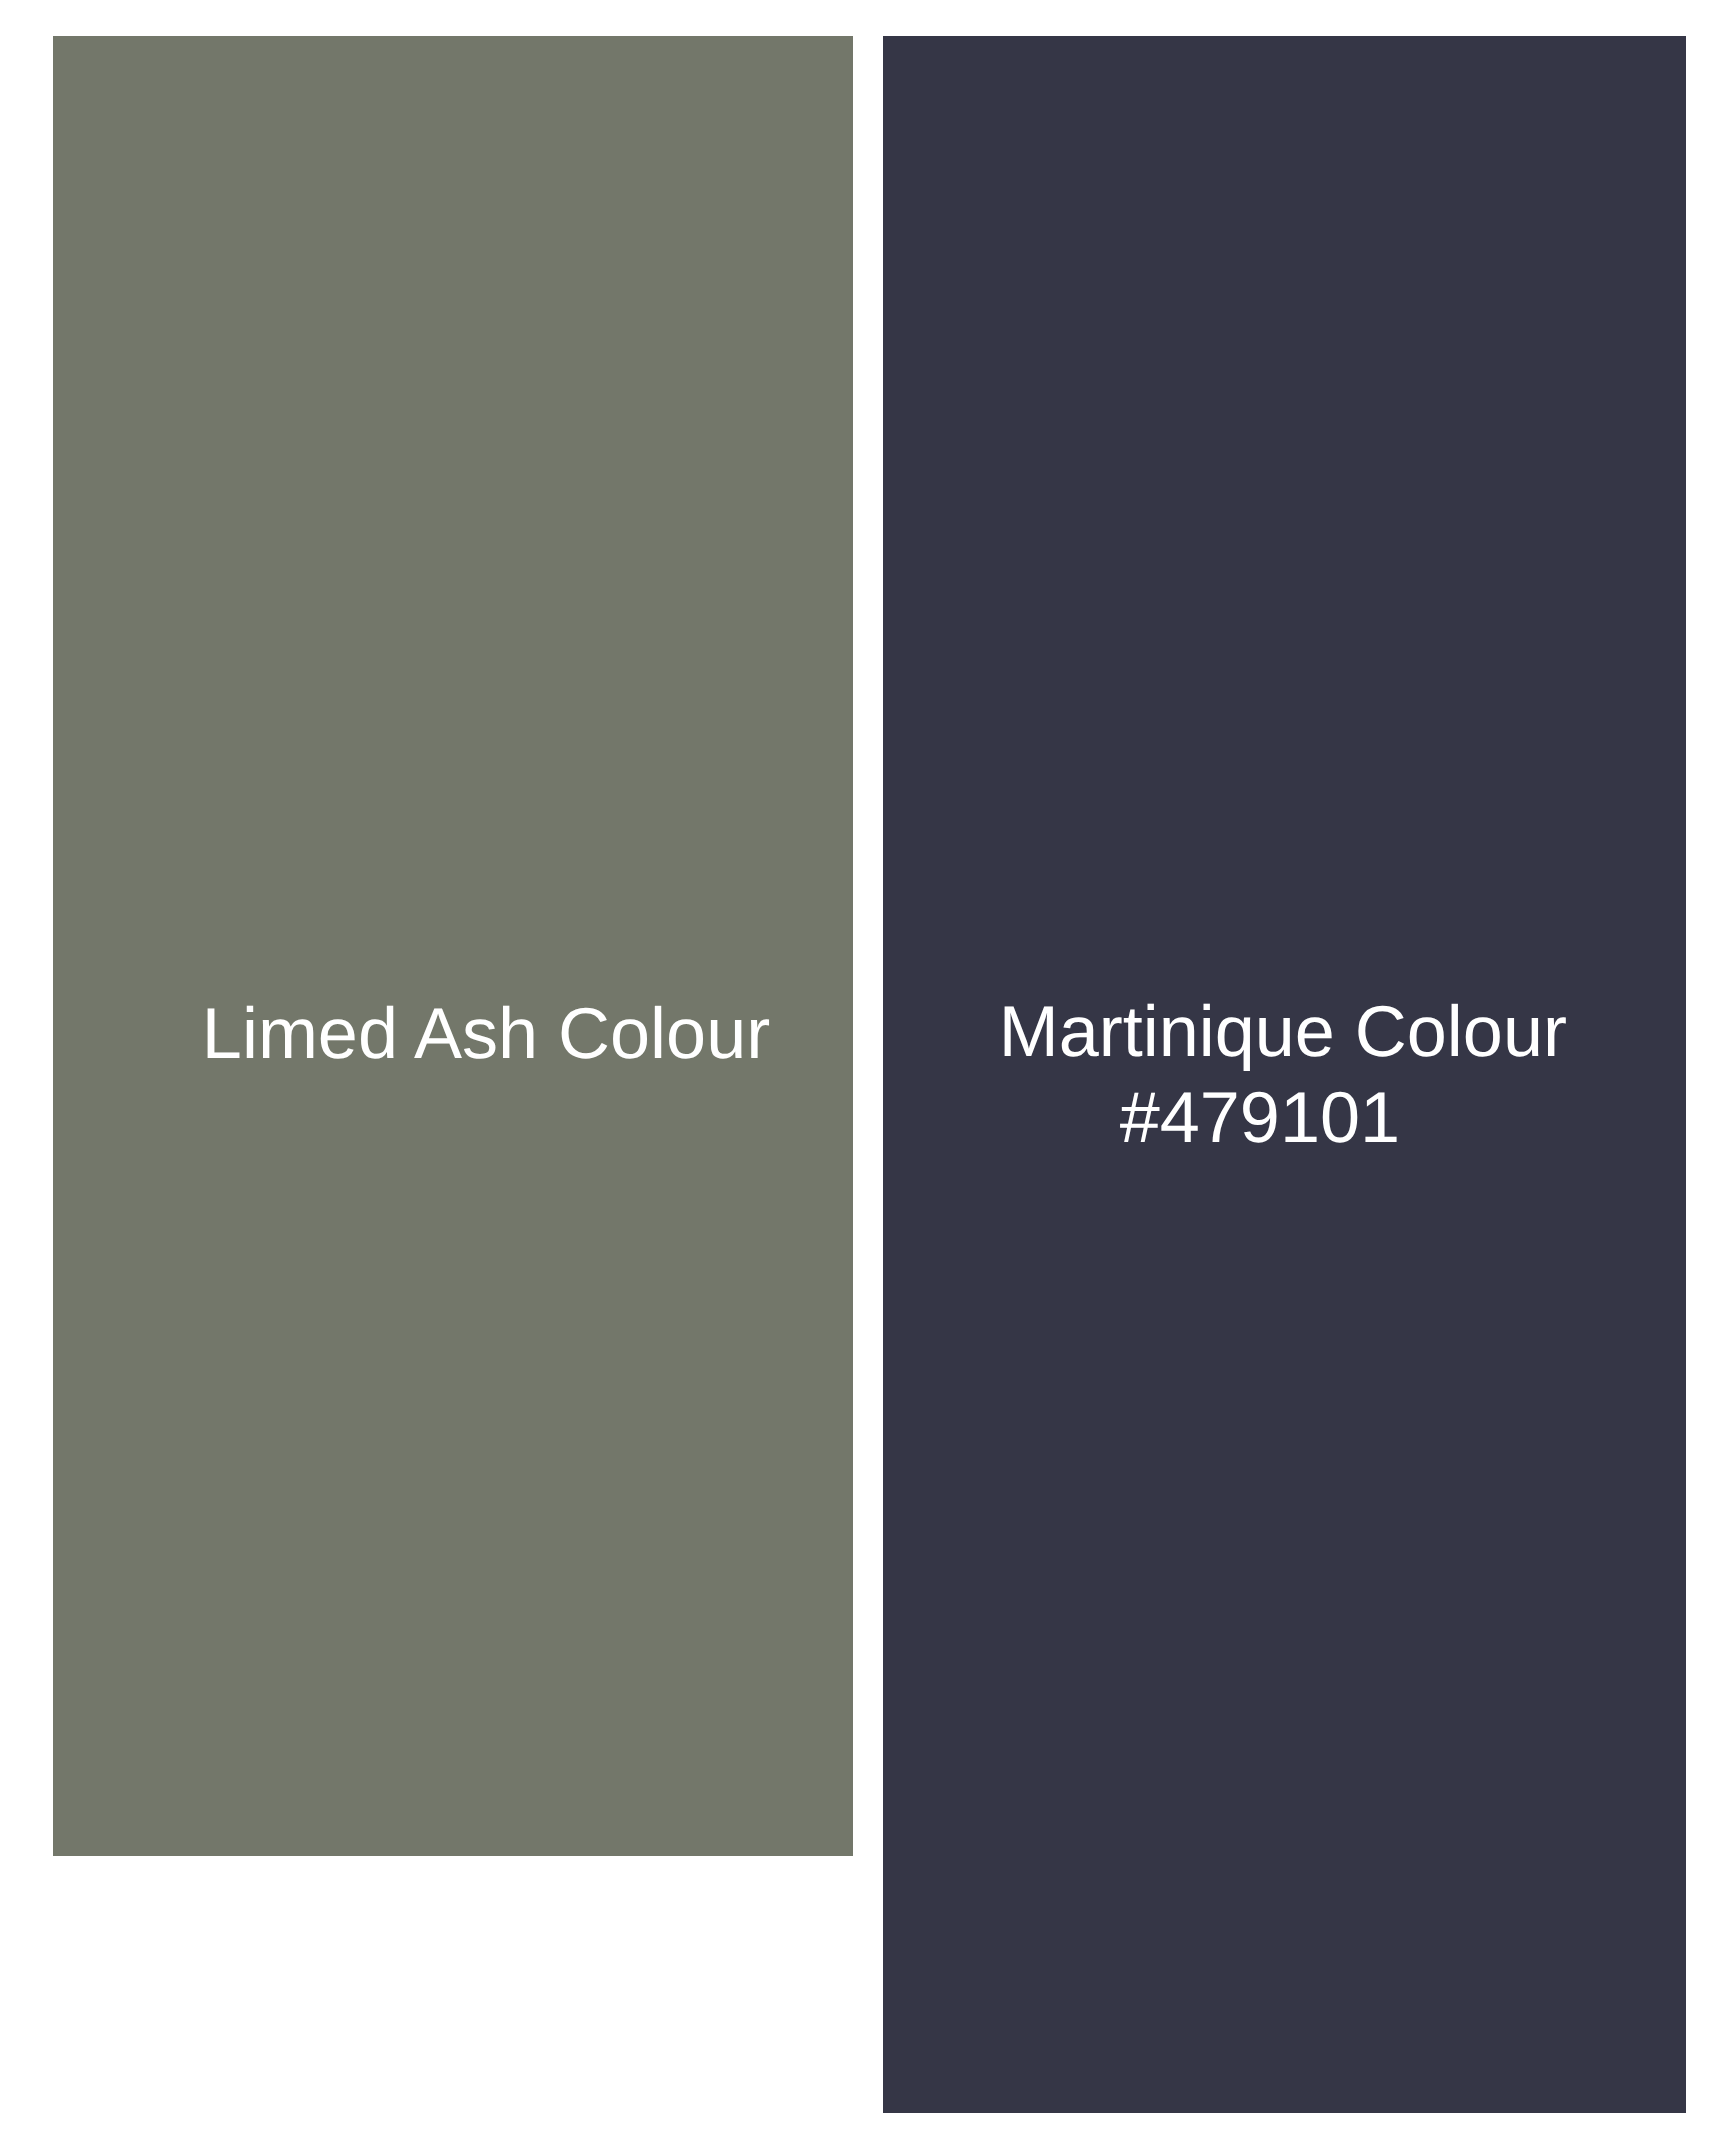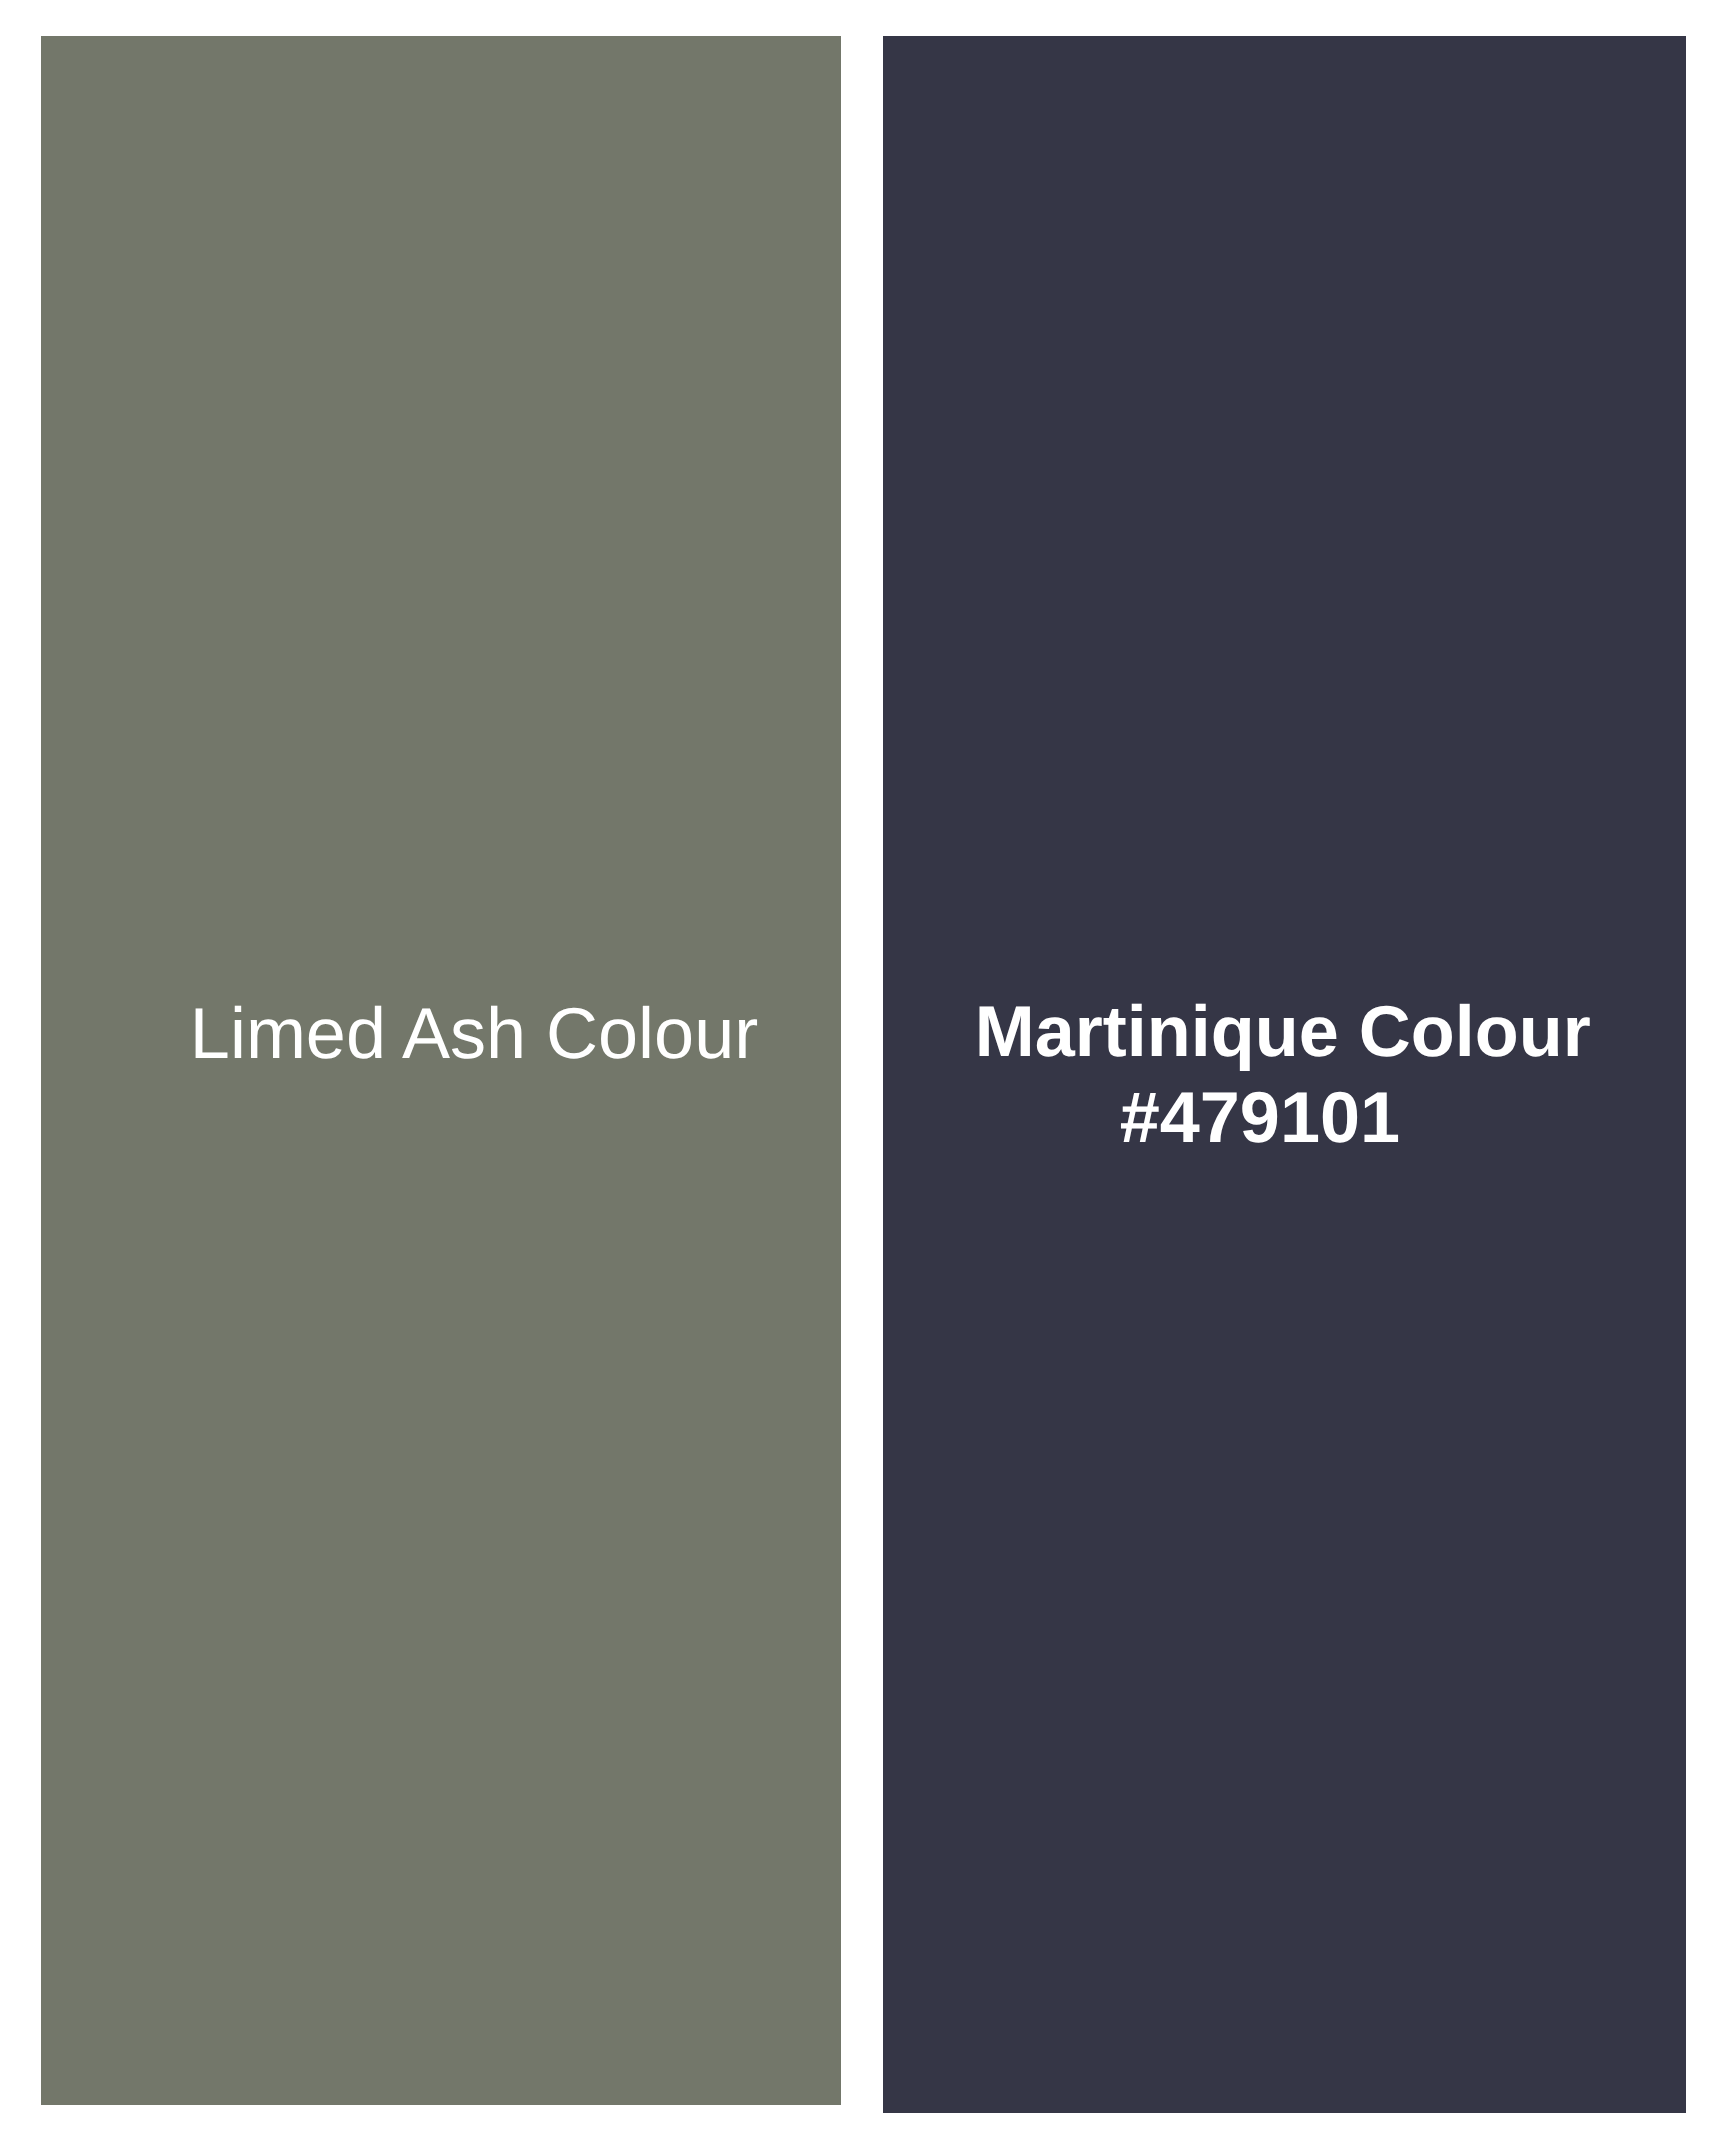--- a/index.html
+++ b/index.html
@@ -25,21 +25,21 @@
     height: 2151px;
     background: #ffffff;
     overflow: hidden;
   }
 
   
   .swatch {
     position: absolute;
     overflow: hidden;
   }
-  .swatch--left  { left: 41px;   top: 36px; width: 800px; height: 2069px; }
+  .swatch--left  { left: 53px;   top: 36px; width: 800px; height: 1820px; }
   .swatch--right { left: 883px; top: 36px; width: 803px; height: 2077px; }
 
   
   .swatch-caption {
     position: absolute;
     left: 0;
     top: 0;
     width: 100%;
     height: 100%;
     color: #ffffff;
@@ -68,20 +68,20 @@
 
 <div class="palette-board" style="background: rgb(255, 255, 255);">
 
   <div class="swatch swatch--left" style="background-color: rgb(115, 119, 106);">
     <div class="swatch-caption" style="color: rgb(255, 255, 255);">
       <span class="caption-line caption-line--name">Limed Ash Colour</span>
     </div>
   </div>
 
   <div class="swatch swatch--right" style="background-color: rgb(53, 54, 70);">
-    <div class="swatch-caption" style="color: rgb(255, 255, 255); font-weight: bold;">
+    <div class="swatch-caption" style="color: rgb(255, 255, 255);">
       <span class="caption-line caption-line--name">Martinique Colour</span>
       <span class="caption-line caption-line--hex">#479101</span>
     </div>
   </div>
 
 </div>
 
 
 </body></html>

